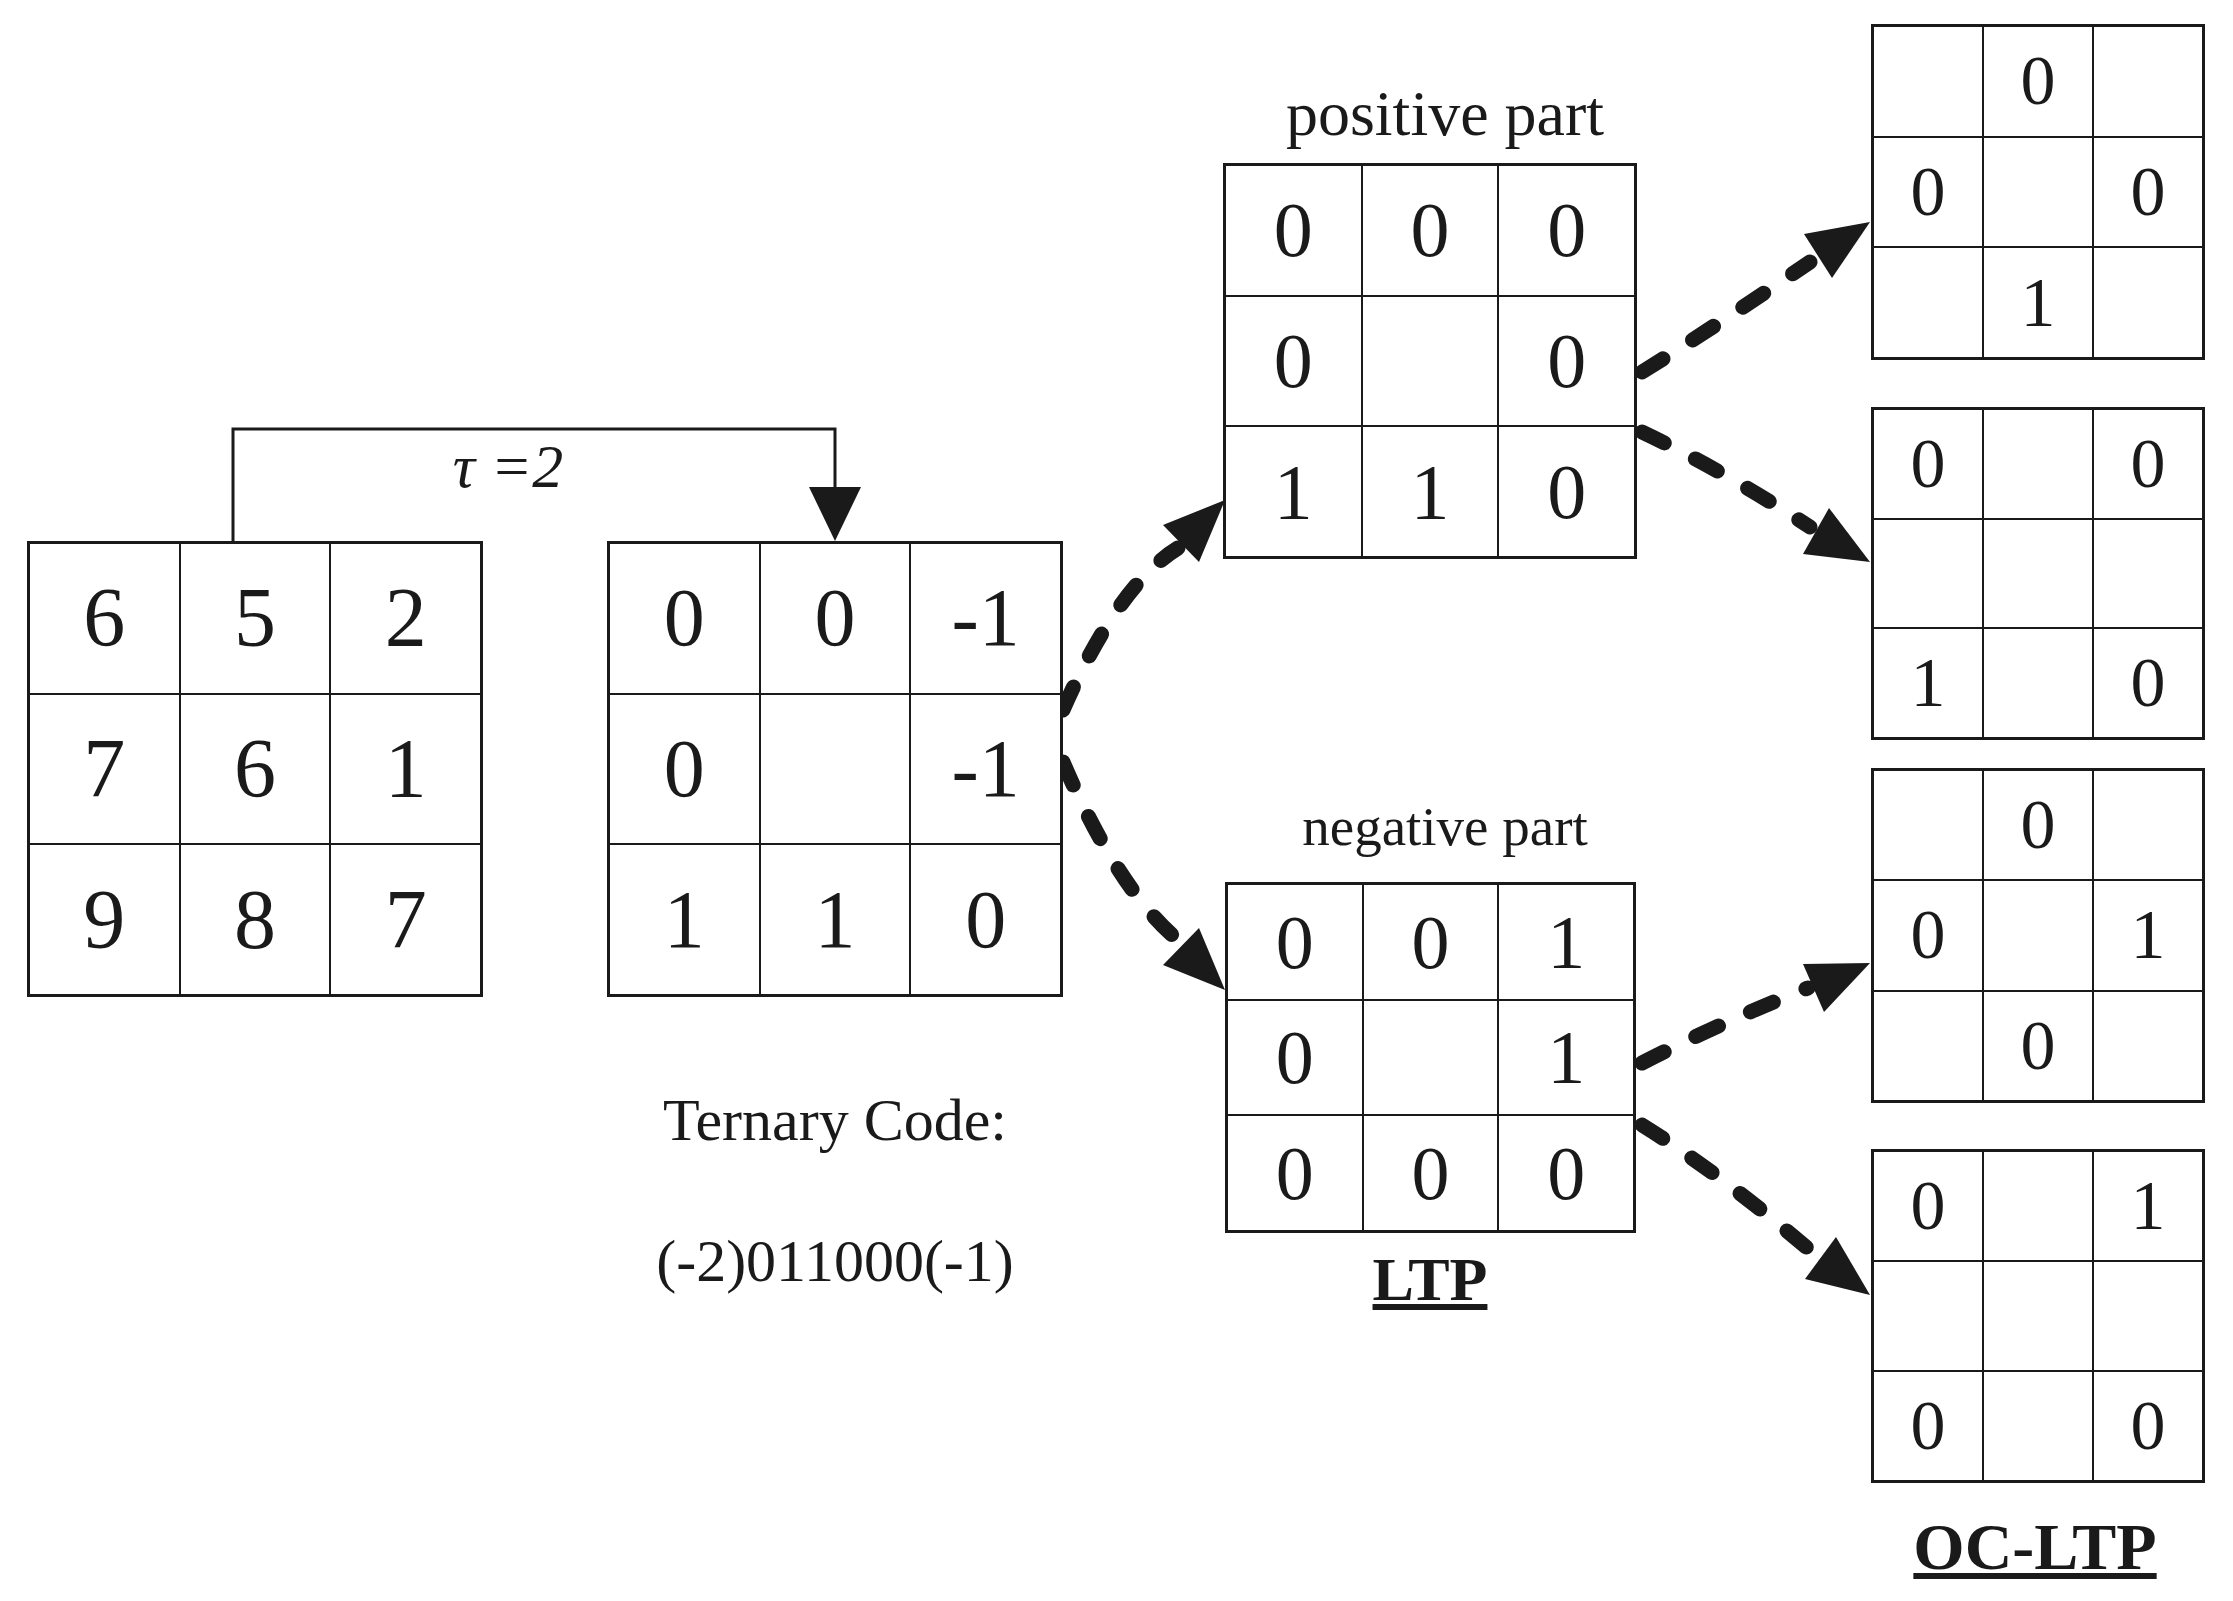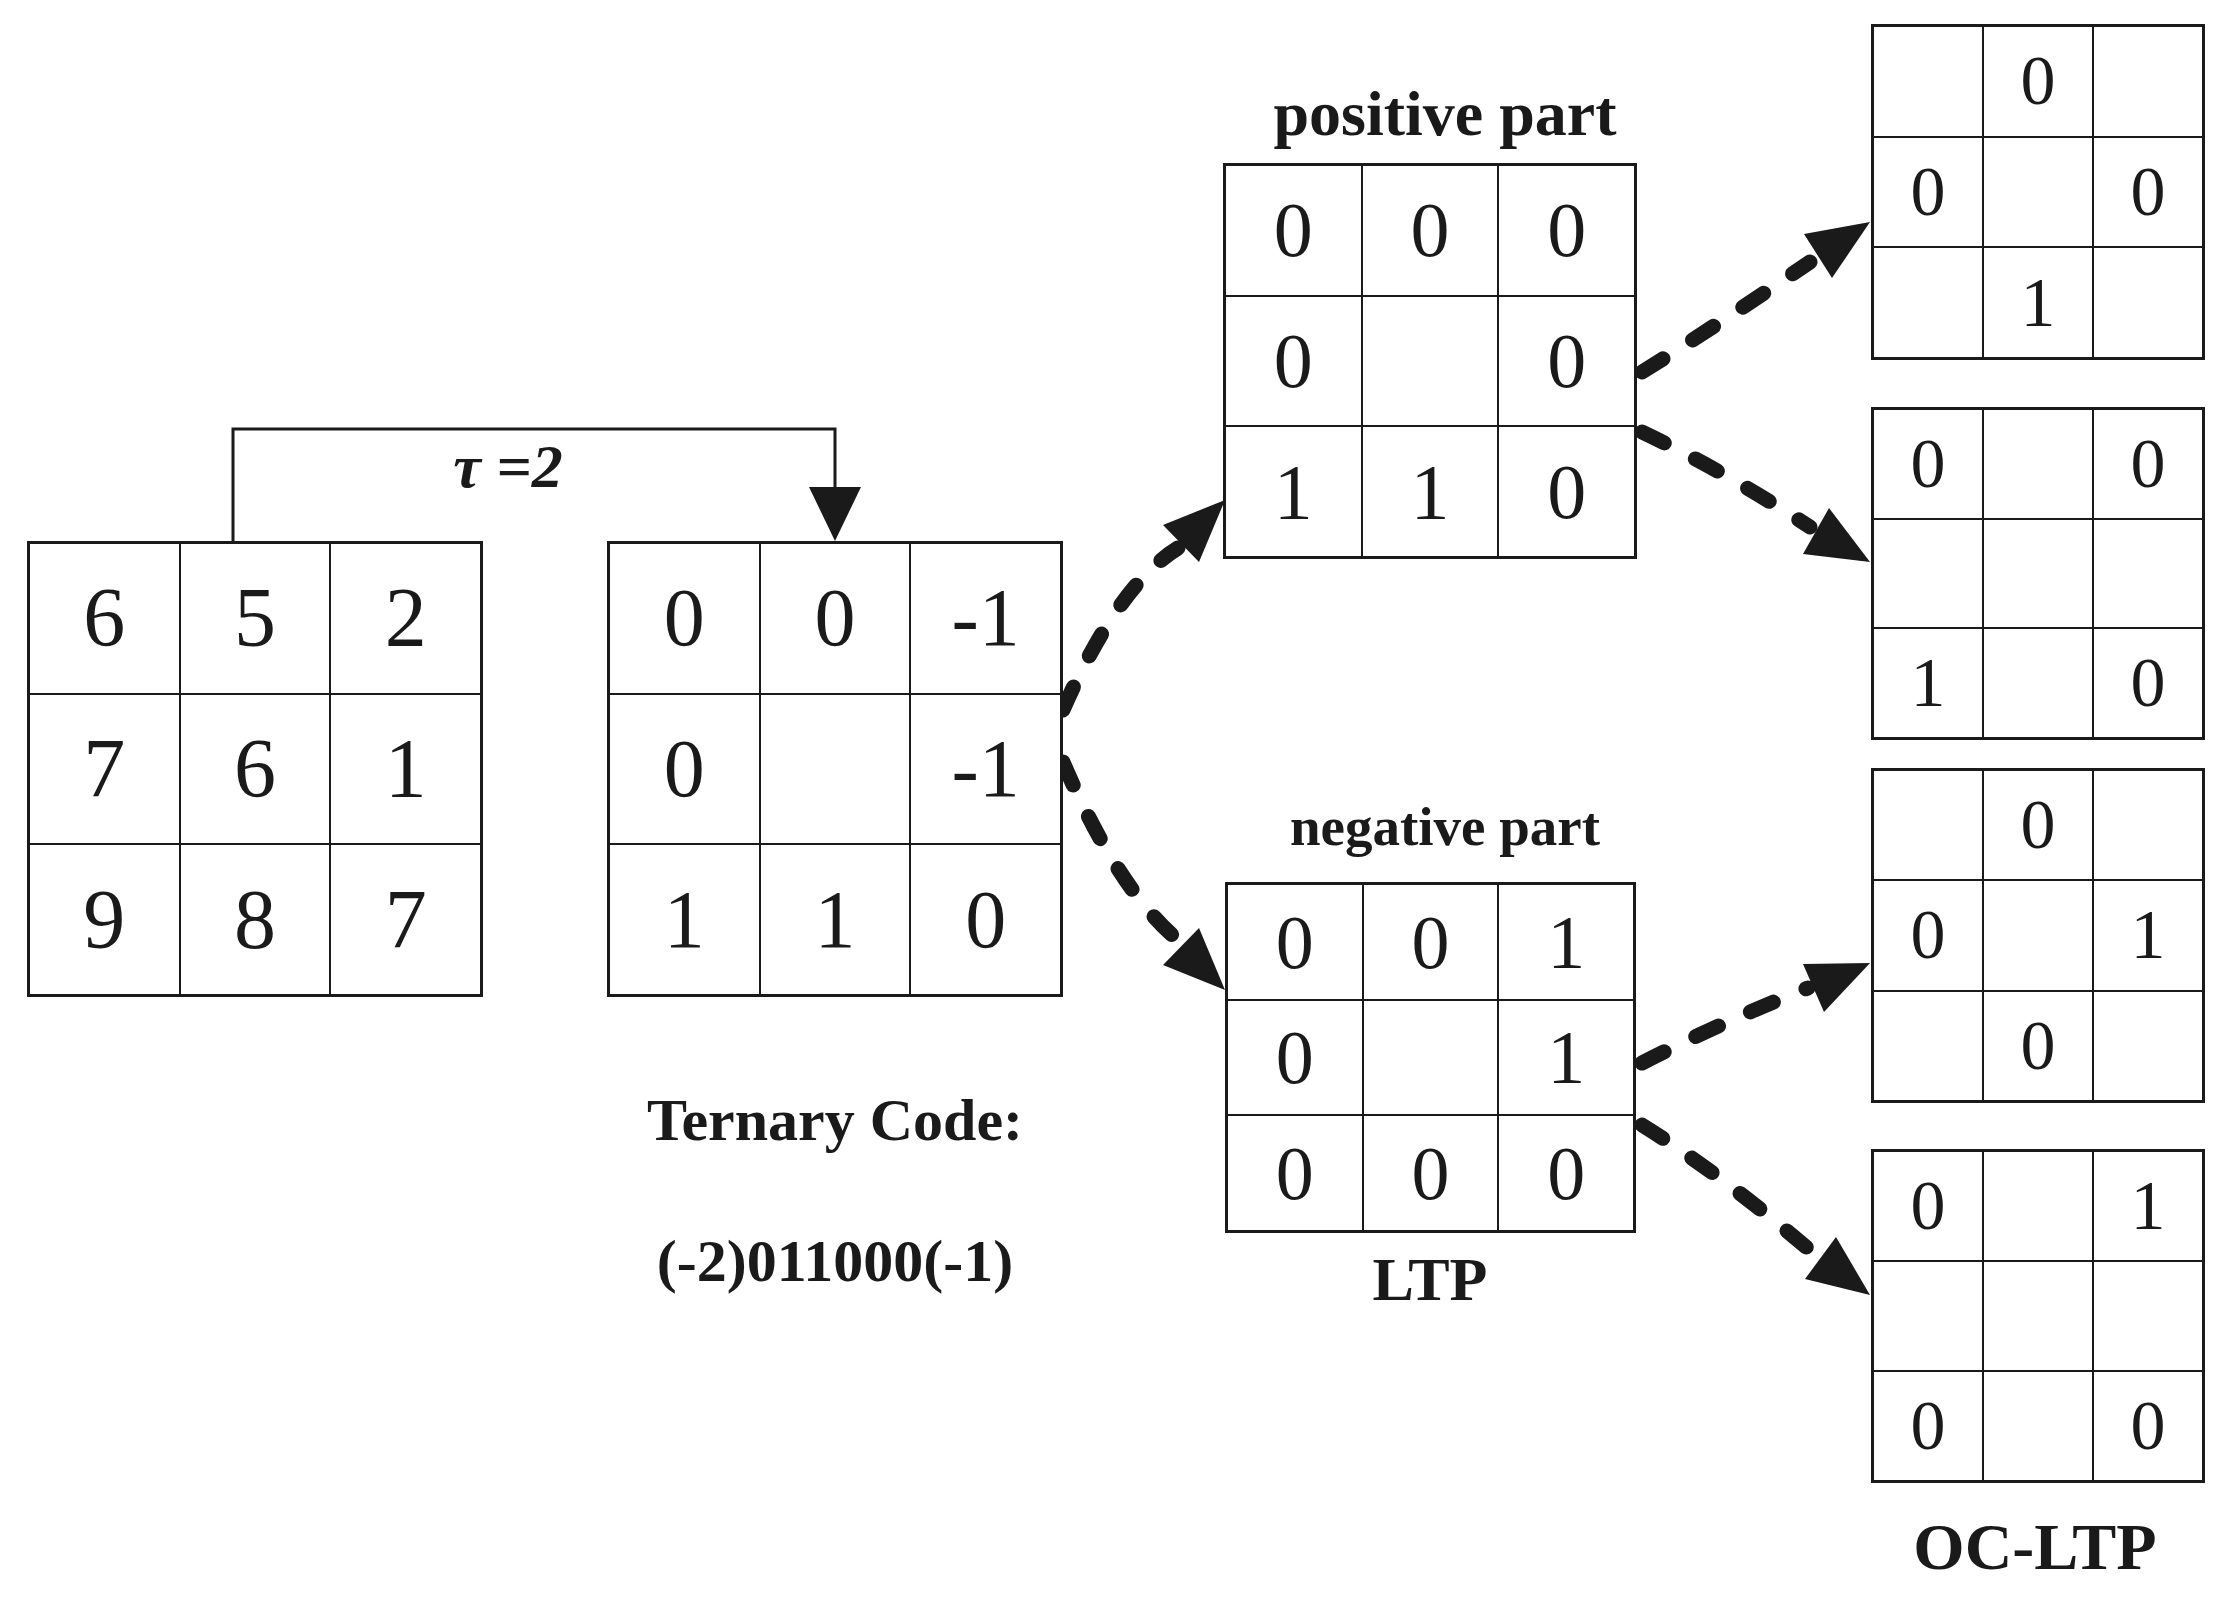--- a/index.html
+++ b/index.html
@@ -27,23 +27,22 @@
     align-items: center;
     justify-content: center;
     line-height: 1;
     box-sizing: border-box;
   }
   .label {
     position: absolute;
     text-align: center;
     line-height: 1.18;
     white-space: pre-line;
-    font-weight: bold;
   }
-  .bold { font-weight: bold; }
+  .bold { font-weight: bold; text-decoration: underline; }
   .italic { font-style: italic; }
   svg.overlay {
     position: absolute;
     left: 0; top: 0;
     pointer-events: none;
   }
   .dashed-arrow {
     fill: none;
     stroke: var(--ink);
     stroke-width: 15;

